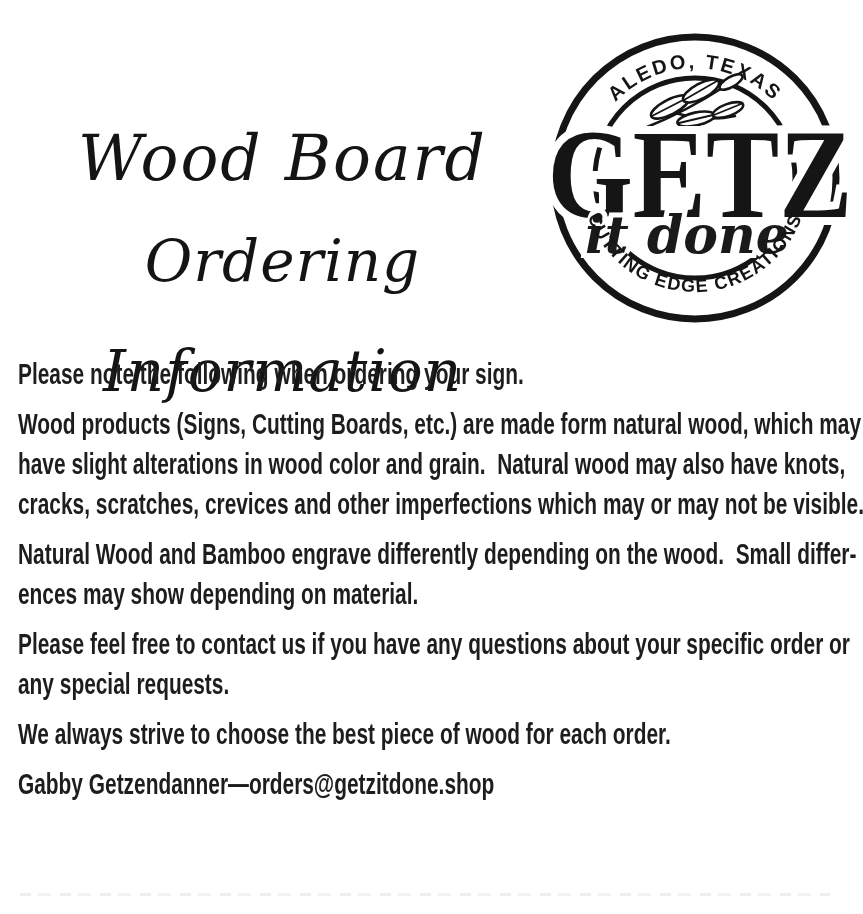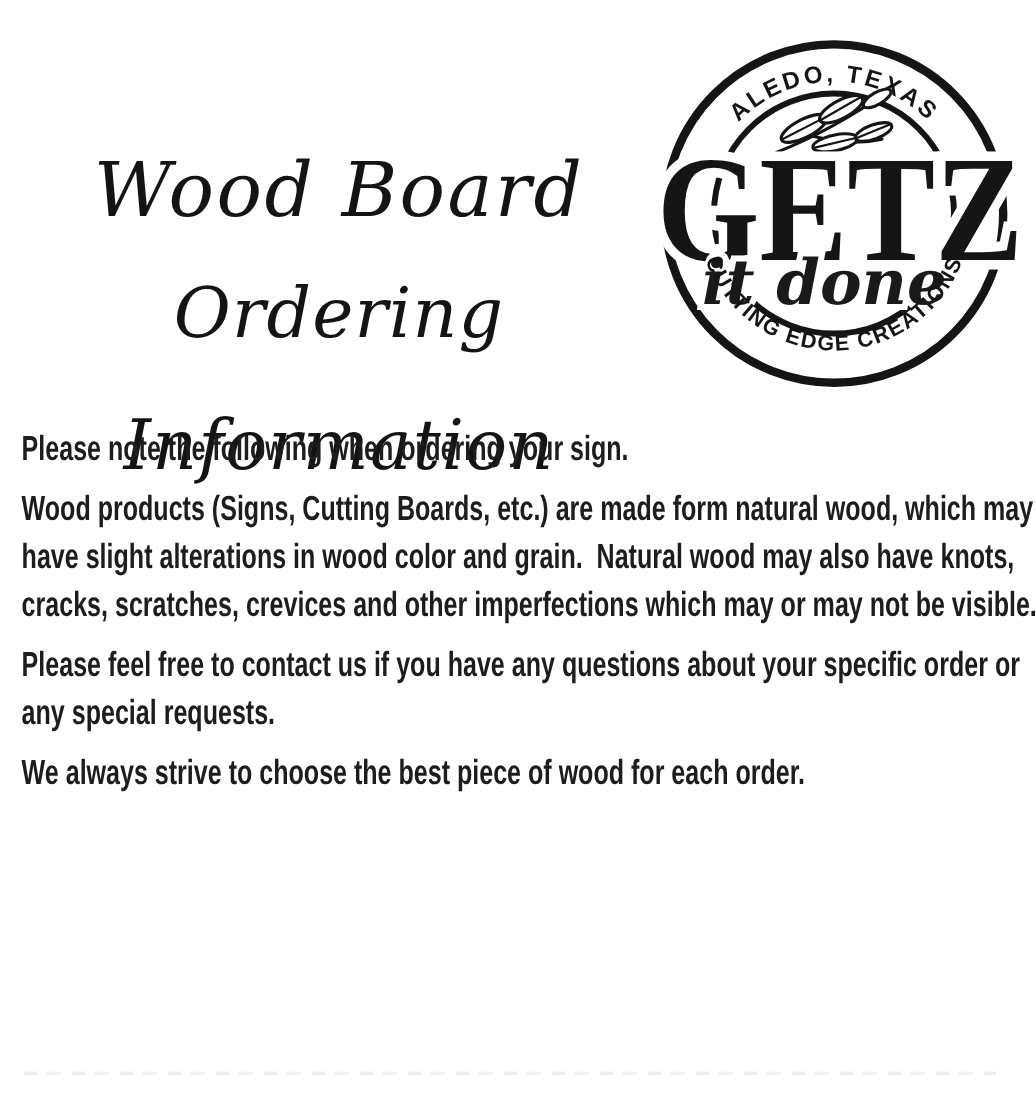--- a/index.html
+++ b/index.html
@@ -156,23 +156,30 @@
   <div class="body-text">
       <div class="para">
         <div class="line">Please note the following when ordering your sign.</div>
       </div>
       <div class="para">
         <div class="line">Wood products (Signs, Cutting Boards, etc.) are made form natural wood, which may</div>
         <div class="line">have slight alterations in wood color and grain.  Natural wood may also have knots,</div>
         <div class="line">cracks, scratches, crevices and other imperfections which may or may not be visible.</div>
       </div>
       <div class="para">
+        <div class="line">Natural Wood and Bamboo engrave differently depending on the wood.  Small differ-</div>
+        <div class="line">ences may show depending on material.</div>
+      </div>
+      <div class="para">
         <div class="line">Please feel free to contact us if you have any questions about your specific order or</div>
         <div class="line">any special requests.</div>
       </div>
       <div class="para">
         <div class="line">We always strive to choose the best piece of wood for each order.</div>
+      </div>
+      <div class="para">
+        <div class="line">Gabby Getzendanner—orders@getzitdone.shop</div>
       </div>
     </div>
 
   <div class="cropped-line-artifact"></div>
 
 </div>
 
 </body></html>

